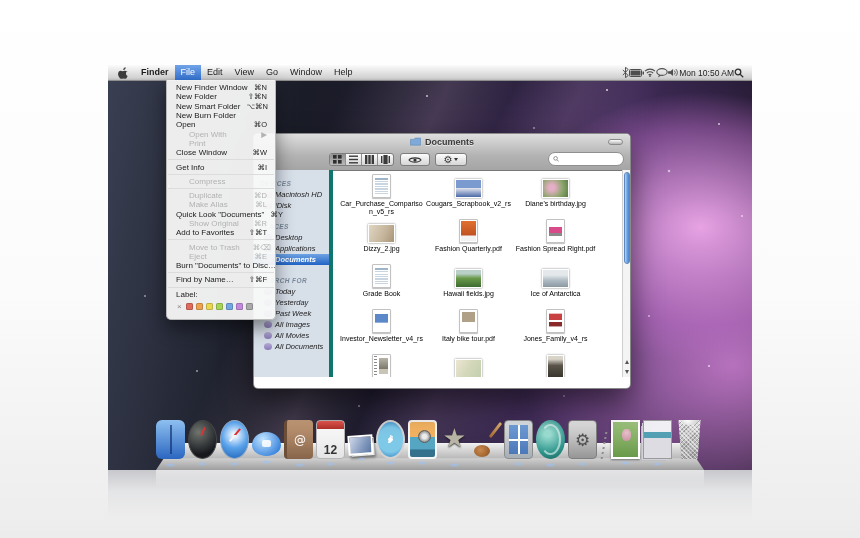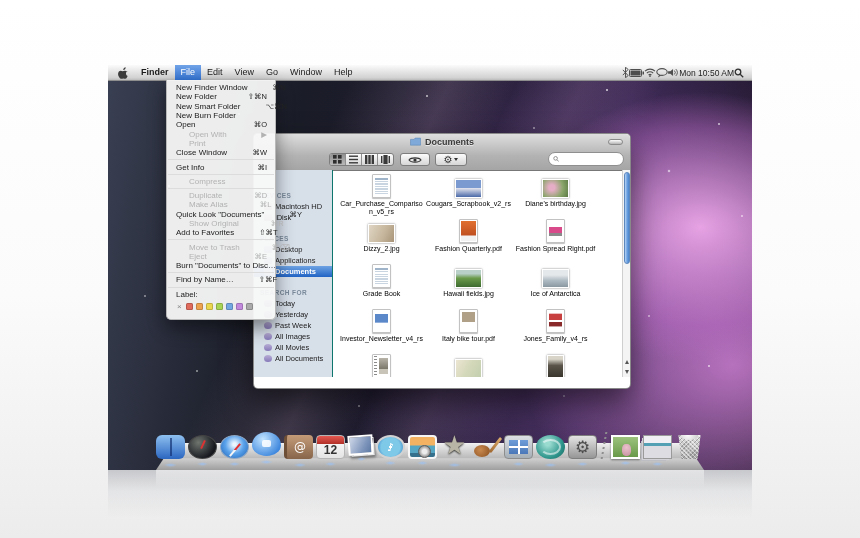--- a/index.html
+++ b/index.html
@@ -32,21 +32,21 @@
   .mb-item[data-active="true"]{background:linear-gradient(#71a3e7,#3474d4);color:#fff;}
   .mb-item.finder{font-weight:bold;}
   .mb-right{margin-left:auto;display:flex;align-items:center;gap:0;padding-right:8px;}
   .mb-clock{font-size:8.5px;color:#222;white-space:nowrap;}
 
   
   .fmenu{position:absolute;left:58px;top:15px;width:108px;z-index:50;
     background:rgba(248,248,248,.95);border:1px solid #b9b9b9;border-top:none;
     border-radius:0 0 5px 5px;box-shadow:0 8px 18px rgba(0,0,0,.45);padding:3px 0;}
   .mi{height:9.3px;display:flex;align-items:center;justify-content:space-between;
-    padding:0 8px 0 9px;font-size:8px;color:#1a1a1a;white-space:nowrap;gap:19px;}
+    padding:0 8px 0 9px;font-size:8px;color:#1a1a1a;white-space:nowrap;}
   .mi .ms{font-size:7.5px;color:#222;margin-left:6px;}
   .mi[data-disabled="true"], .mi[data-disabled="true"] .ms{color:#b2b2b2;margin-left:13px;}
   .msep{height:1px;background:#dcdcdc;margin:2px 1px;}
   .label-row{display:flex;align-items:center;gap:3px;padding:2px 0 3px 10px;height:12px;}
   .sw{width:7px;height:7px;border-radius:1.5px;border:1px solid rgba(0,0,0,.18);box-sizing:border-box;}
   .sw-none{border:none;width:auto;height:auto;font-size:8px;color:#8a8a8a;line-height:7px;margin-right:1px;}
 
   
   .fwin{position:absolute;left:145px;top:68px;width:378px;height:256px;border-radius:5px;
     background:#fff;box-shadow:0 1px 0 rgba(255,255,255,.3) inset,0 14px 30px rgba(0,0,0,.55);
@@ -67,21 +67,21 @@
     background:linear-gradient(#fcfcfc,#d6d6d6);display:flex;align-items:center;justify-content:center;box-sizing:border-box;}
   .ql{left:146px;width:30px;}
   .act{left:181px;width:32px;gap:2px;}
   .gear-glyph{font-size:10px;line-height:10px;color:#333;}
   .dd-arrow{width:0;height:0;border-left:2.5px solid transparent;border-right:2.5px solid transparent;border-top:3px solid #333;}
   .search{position:absolute;left:294px;top:18px;width:76px;height:14px;border-radius:8px;background:#fff;
     border:1px solid #8f8f8f;display:flex;align-items:center;padding:0 4px;gap:2px;box-sizing:border-box;}
   .search input{border:none;outline:none;width:100%;font-size:8px;background:transparent;}
 
   .sidebar{position:absolute;left:0;top:36px;width:79px;bottom:11px;background:#d7dfe9;
-    border-right:1px solid #0f766e;box-sizing:border-box;padding-top:20px;overflow:hidden;}
+    border-right:4px solid #0f766e;box-sizing:border-box;padding-top:8px;overflow:hidden;font-style:italic;}
   .sb-sec{margin-bottom:10px;}
   .sb-h{height:11px;line-height:11px;font-size:6.5px;font-weight:bold;color:#7a8a9b;letter-spacing:.4px;padding-left:6px;}
   .sb-i{height:11px;display:flex;align-items:center;gap:3px;padding-left:10px;font-size:7.5px;color:#222;white-space:nowrap;}
   .sb-i[data-selected="true"]{background:linear-gradient(#6ea3e3,#2163c5);color:#fff;font-weight:bold;}
   .sb-ic{width:8px;height:7px;border-radius:1.5px;background:linear-gradient(#9fb9d8,#6f94c2);flex:0 0 auto;}
   .sb-sec:first-child .sb-ic{background:linear-gradient(#cfd4d9,#8e979e);}
   .sb-sec:last-child .sb-ic{background:linear-gradient(#b8aed6,#8679b8);border-radius:50%;}
 
   .files{position:absolute;left:79px;top:36px;right:8px;bottom:11px;overflow:hidden;
     display:grid;grid-template-columns:repeat(3,87px);grid-auto-rows:45px;padding:2px 0 0 5px;}
@@ -133,21 +133,21 @@
   .grip{position:absolute;right:1px;bottom:1px;width:8px;height:8px;
     background:repeating-linear-gradient(135deg,transparent 0 2px,#9a9a9a 2px 3px);opacity:.7;}
 
   
   .dock-shelf{position:absolute;left:48px;top:378px;width:548px;height:27px;
     clip-path:polygon(18px 0,530px 0,548px 100%,0 100%);
     background:linear-gradient(#ececec,#b9b9b9 55%,#cfcfcf 56%,#9e9e9e);
     border-top:1px solid rgba(255,255,255,.85);box-sizing:border-box;}
   .dock-icons{position:absolute;left:48px;width:548px;bottom:11px;display:flex;align-items:flex-end;
     justify-content:center;gap:3px;z-index:20;}
-  .di{width:29px;height:24px;position:relative;flex:0 0 auto;}
+  .di{width:29px;height:39px;position:relative;flex:0 0 auto;}
   .di::after{content:"";position:absolute;left:28%;right:28%;bottom:-8px;height:4px;border-radius:50%;
     background:radial-gradient(rgba(150,195,255,.75),rgba(150,195,255,0) 70%);}
   .di[data-app="finder"]{background:linear-gradient(#8ec0f0,#2b66c0);border-radius:6px;}
   .di[data-app="finder"]::before{content:"";position:absolute;left:47%;top:12%;bottom:12%;width:2px;background:rgba(15,45,110,.65);}
   .di[data-app="dashboard"]{background:radial-gradient(circle at 35% 30%,#70756f,#16181e 72%);border-radius:50%;border:1px solid #444;box-sizing:border-box;}
   .di[data-app="dashboard"]::before{content:"";position:absolute;left:48%;top:16%;width:2px;height:9px;background:#d33;transform:rotate(25deg);}
   .di[data-app="safari"]{background:radial-gradient(circle at 50% 38%,#eaf5ff 8%,#5aa2ea 48%,#1d61b6);border-radius:50%;border:1px solid #8fa8c4;box-sizing:border-box;}
   .di[data-app="safari"]::before{content:"";position:absolute;left:13px;top:6px;width:2px;height:16px;
     background:linear-gradient(#e23030 50%,#f5f5f5 50%);transform:rotate(40deg);}
   .di[data-app="ichat"]{background:radial-gradient(circle at 38% 30%,#c2e4ff,#3f88de 75%);border-radius:50%/55% 55% 45% 45%;height:24px;margin-bottom:3px;}

